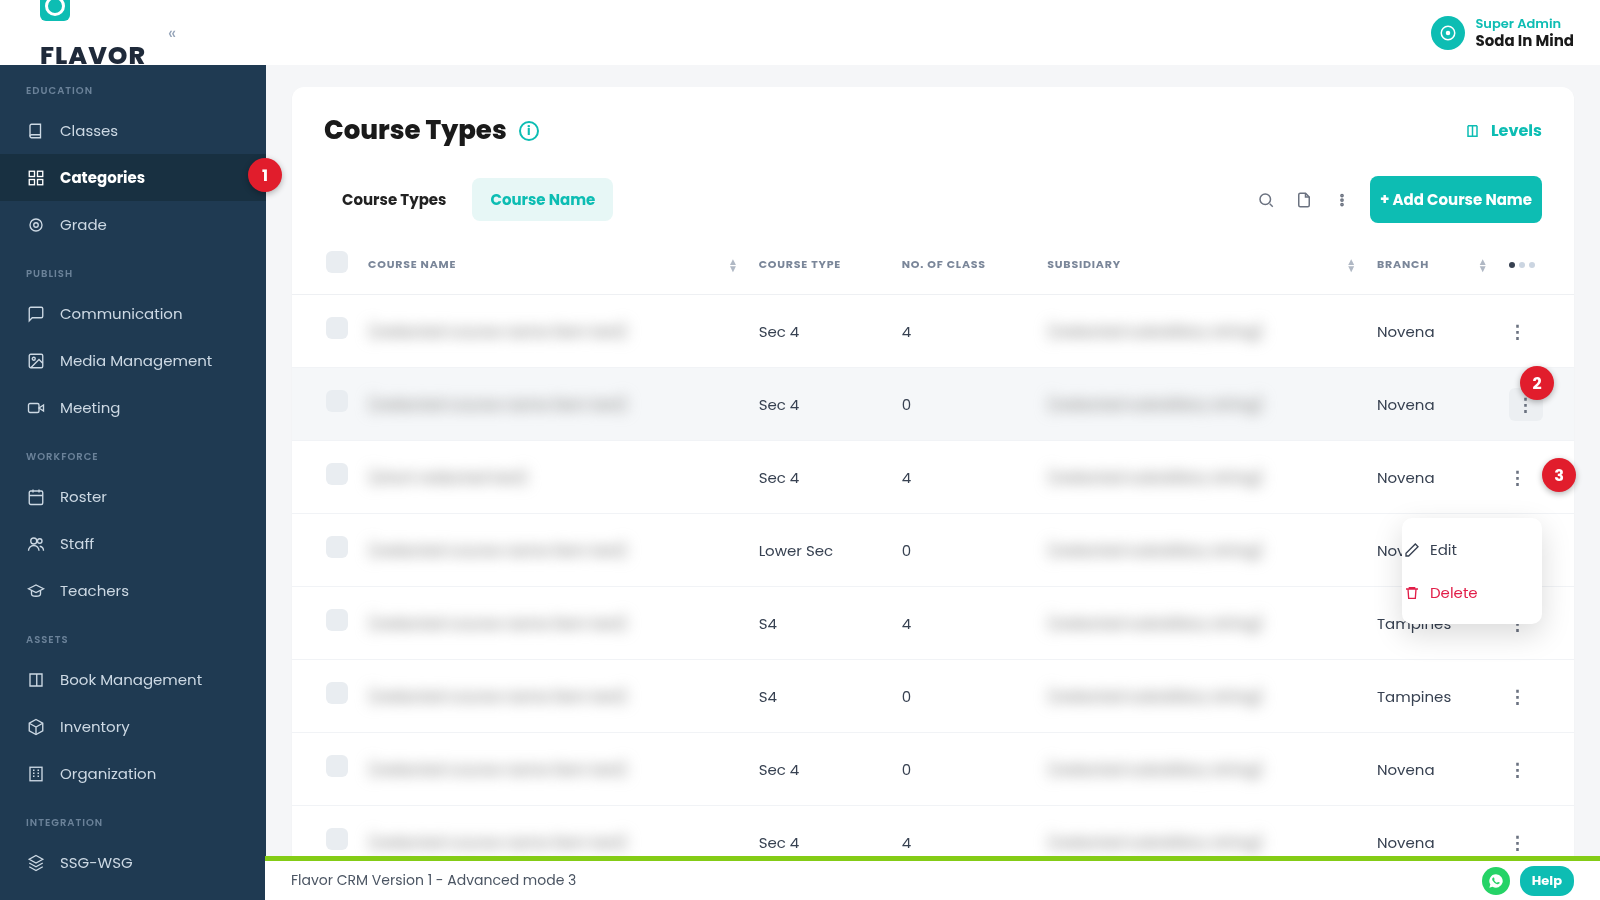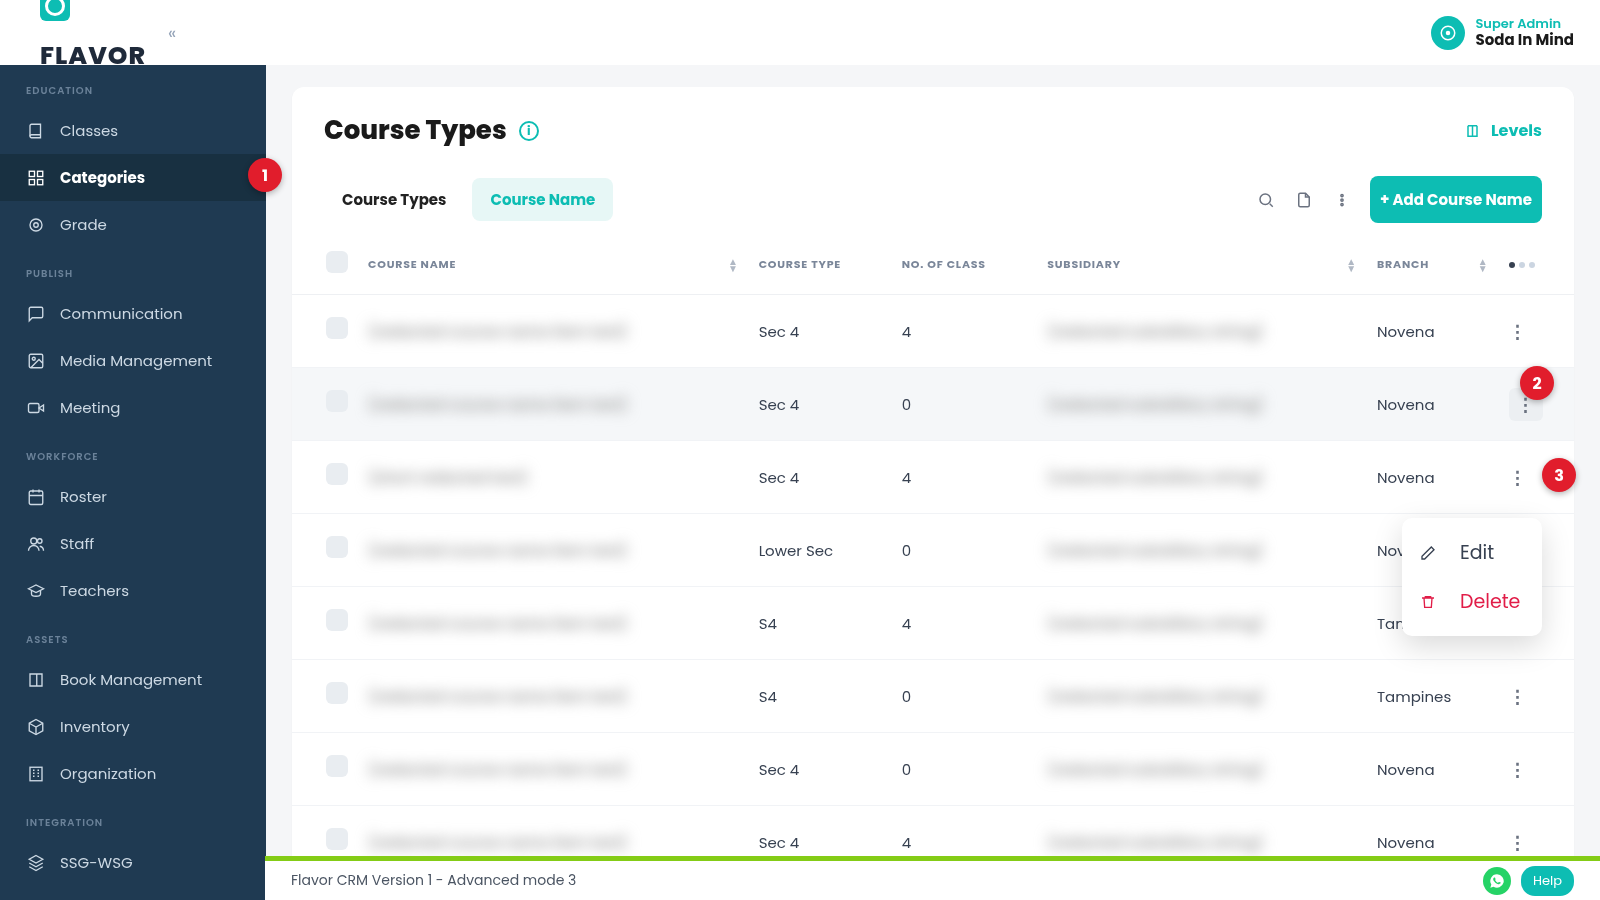--- a/index.html
+++ b/index.html
@@ -3,21 +3,21 @@
 <meta charset="utf-8">
 <style>
 * { margin:0; padding:0; box-sizing:border-box; }
 body { font-family: 'Poppins', -apple-system, BlinkMacSystemFont, sans-serif; background:#f5f6f8; color:#1a1a1a; width:1600px; height:900px; overflow:hidden; position:relative; }
 .topbar { height:65px; background:#fff; display:flex; align-items:center; justify-content:space-between; padding:0 26px 0 40px; position:relative; z-index:5; }
 .logo-wrap { display:flex; align-items:center; gap:22px; }
 .logo { display:flex; gap:16px; font-weight:800; font-size:25px; letter-spacing:1px; color:#1f2a3a;flex-direction:column; }
 .logo-mark { width:30px; height:30px; background:#0dbdb3; border-radius:6px; position:relative; }
 .logo-mark::after{ content:''; position:absolute; width:14px; height:14px; border:3px solid #fff; border-radius:50%; top:5px; left:5px; }
 .collapse-btn { color:#94a3b8; font-size:18px; cursor:pointer; }
-.user-box { display:flex; align-items:center; gap:10px; }
+.user-box { display:flex; align-items:flex-end; gap:10px; }
 .avatar { width:34px; height:34px; border-radius:50%; background:#0dbdb3; display:flex; align-items:center; justify-content:center; }
 .avatar svg{ width:18px; height:18px; fill:#fff;}
 .user-text { text-align:left; line-height:1.2; }
 .user-role { color:#0dbdb3; font-weight:600; font-size:13px; }
 .user-name { font-weight:700; font-size:15px; }
 
 .layout { display:flex; height:calc(100% - 65px); }
 .sidebar { width:266px; background:#1f3a52; color:#c9d6e2; overflow-y:auto; padding-bottom:20px; }
 .sidebar::-webkit-scrollbar{width:6px;} .sidebar::-webkit-scrollbar-thumb{background:#2c5070;border-radius:3px;}
 .nav-section-title { font-size:10px; letter-spacing:1px; color:#6b8299; padding:18px 26px 8px; font-weight:600; }
@@ -53,30 +53,30 @@
 tbody tr.hover { background:#f5f7f9; }
 .checkbox{ width:22px;height:22px;border-radius:6px;background:#e9edf1; display:inline-block;}
 .blur-text{ filter:blur(7px); color:#999; font-weight:600;}
 .row-menu{ color:#6b7280; cursor:pointer; font-size:18px; font-weight:700; text-align:center; width:40px;}
 .row-menu.active{ background:#eceff2; border-radius:6px; padding:4px 8px; }
 .pager-dots{ display:inline-flex; gap:4px; align-items:center;}
 .pager-dots span{width:6px;height:6px;border-radius:50%;background:#cbd5e1;}
 .pager-dots span.on{background:#374151;}
 
 .dropdown{ position:absolute; right:58px; top:453px; background:#fff; border-radius:10px; box-shadow:0 10px 30px rgba(0,0,0,.15); width:140px; padding:10px 0; z-index:20;}
-.dropdown-item{ display:flex; align-items:center; gap:24px; padding:10px 18px; font-size:19px; cursor:pointer;}
+.dropdown-item{ display:flex; align-items:center; gap:10px; padding:10px 2px; font-size:15px; cursor:pointer;}
 .dropdown-item.edit{ color:#374151;}
 .dropdown-item.delete{ color:#e11d48;}
 .dropdown-item svg{width:16px;height:16px;fill:none;stroke:currentColor;stroke-width:2;}
 
 .footer{ height:44px; background:#fff; display:flex; align-items:center; justify-content:space-between; padding:0 26px; font-size:14px; color:#4b5563; border-top:5px solid #84cc16; position:absolute; bottom:0; left:265px; right:0;}
 .footer-right{ display:flex; align-items:center; gap:10px;}
 .wa-btn{ width:28px;height:28px;border-radius:50%;background:#25d366;display:flex;align-items:center;justify-content:center;}
 .wa-btn svg{width:16px;height:16px;fill:#fff;}
-.help-btn{ background:#0dbdb3;color:#fff;padding:5px 12px;border-radius:14px;font-size:13px;font-weight:400;}
+.help-btn{ background:#0dbdb3;color:#fff;padding:5px 12px;border-radius:14px;font-size:13px;font-weight:700;}
 
 .badge{ position:absolute; width:34px;height:34px;border-radius:50%;background:#e11d2c;color:#fff;display:flex;align-items:center;justify-content:center;font-weight:700;font-size:16px; z-index:50; box-shadow:0 2px 6px rgba(0,0,0,.3);}
 .badge.b1{ top:158px; left:248px;}
 .badge.b2{ top:366px; right:46px;}
 .badge.b3{ top:458px; right:24px;}
 </style>
 </head>
 <body>
 
 <div class="topbar">

